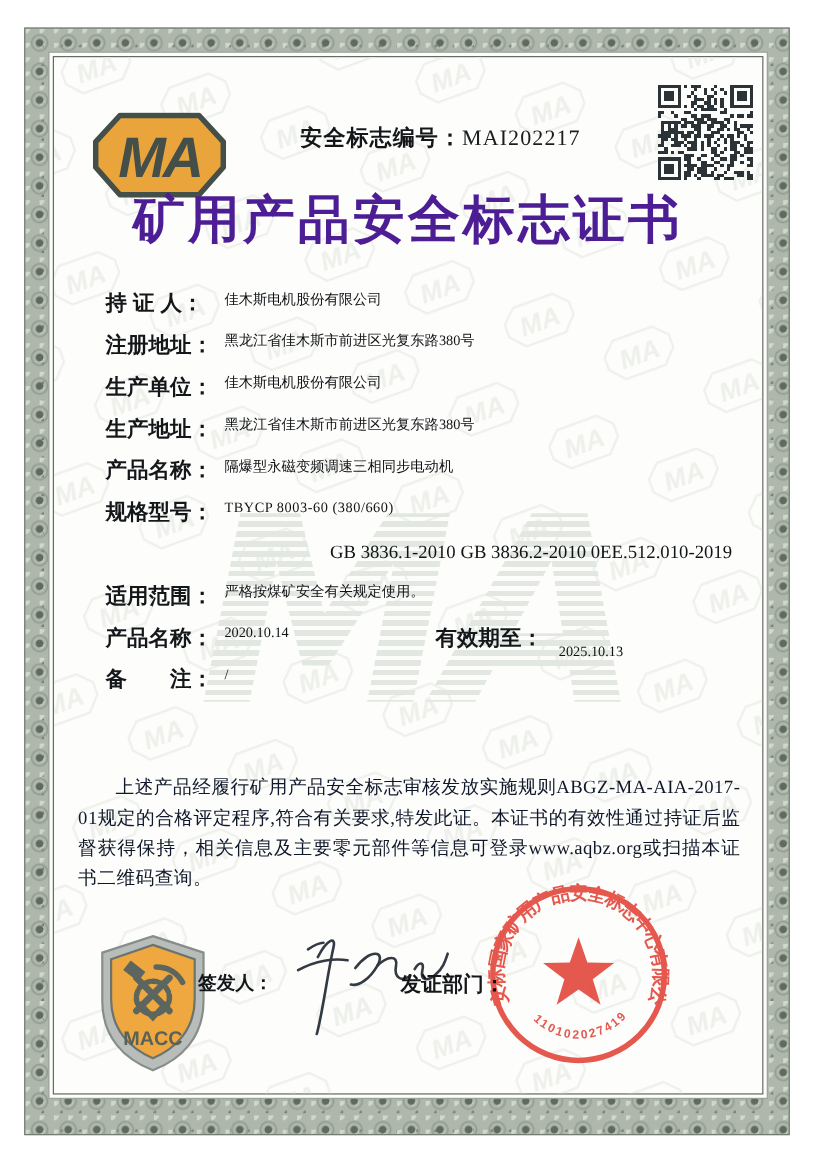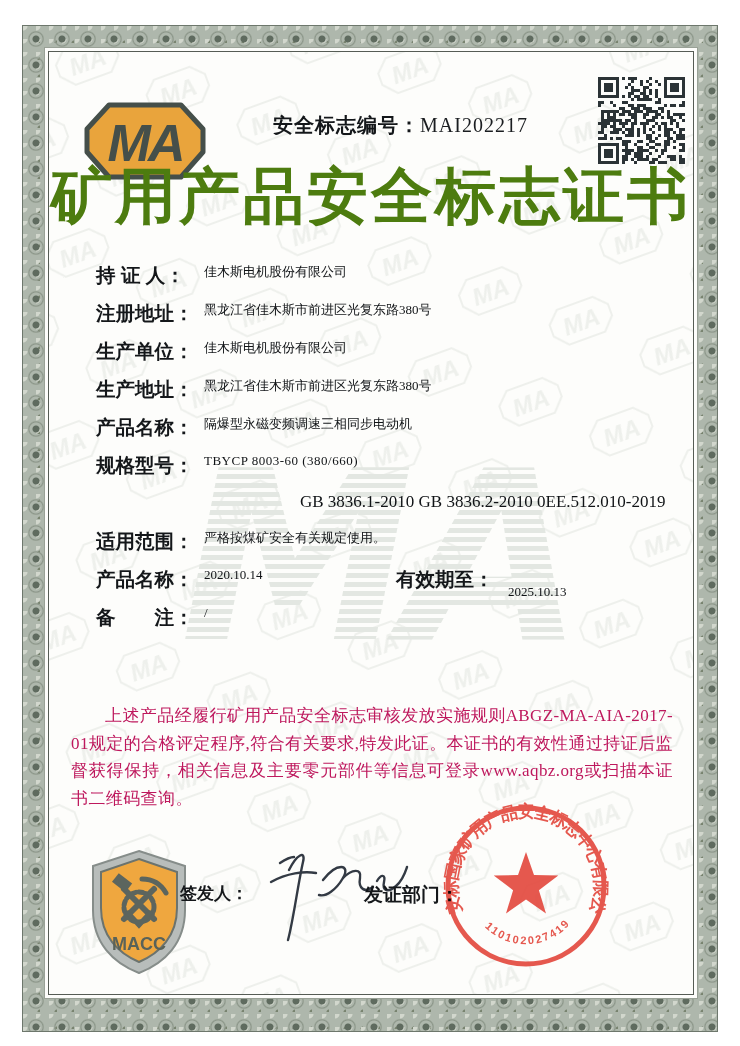--- a/index.html
+++ b/index.html
@@ -25,29 +25,29 @@
           font-size:235px;line-height:232px;text-align:center;letter-spacing:-12px;
           color:#e3e7e2;
           -webkit-mask-image:repeating-linear-gradient(0deg,#000 0 5px,transparent 5px 9px);
           mask-image:repeating-linear-gradient(0deg,#000 0 5px,transparent 5px 9px);}
   .content{position:absolute;left:0;top:0;width:644px;height:942px;z-index:2;}
   .ma-logo{position:absolute;left:35px;top:50px;}
   .cert-no{position:absolute;left:196px;top:60px;white-space:nowrap;margin-left:28px;}
   .cert-no .lab{font-weight:bold;font-size:20px;color:#14171a;letter-spacing:1px;}
   .cert-no .val{font-family:"Liberation Serif",serif;font-size:20px;color:#1a1d20;letter-spacing:1px;}
   .qr{position:absolute;left:549px;top:25px;width:87px;height:87px;}
-  .title{position:absolute;left:0;top:104px;width:644px;text-align:center;margin:0;
-         font-family:"Liberation Serif",serif;font-weight:900;font-size:61px;
-         color:#4d7c0f;letter-spacing:3px;}
+  .title{position:absolute;left:0;top:116px;width:644px;text-align:center;margin:0;
+         font-family:"Liberation Serif",serif;font-weight:900;font-size:47px;
+         color:#4c1d95;letter-spacing:3px;}
   .row{position:absolute;left:47px;white-space:nowrap;}
   .row .lab{font-weight:bold;font-size:19.5px;color:#14171a;}
   .row .val{font-family:"Liberation Serif",serif;font-size:13px;color:#101316;}
   .statement{position:absolute;left:22px;top:650px;width:602px;margin:0;
              font-family:"Liberation Serif",serif;font-size:17px;line-height:1.62;
-             color:#be185d;text-align:justify;text-indent:2em;letter-spacing:0.4px;}
+             color:#0f172a;text-align:justify;text-indent:2em;letter-spacing:0.4px;}
   .macc{position:absolute;left:35px;top:795px;}
   .issuer-lab{position:absolute;left:131px;top:830px;font-weight:bold;font-size:17px;color:#14171a;}
   .sig{position:absolute;left:210px;top:788px;}
   .dept-lab{position:absolute;left:315px;top:830px;font-weight:bold;font-size:19px;color:#14171a;}
   .stamp{position:absolute;left:392px;top:749px;z-index:3;opacity:0.92;mix-blend-mode:multiply;}
 </style>
 </head>
 <body>
 
 <div class="page">

